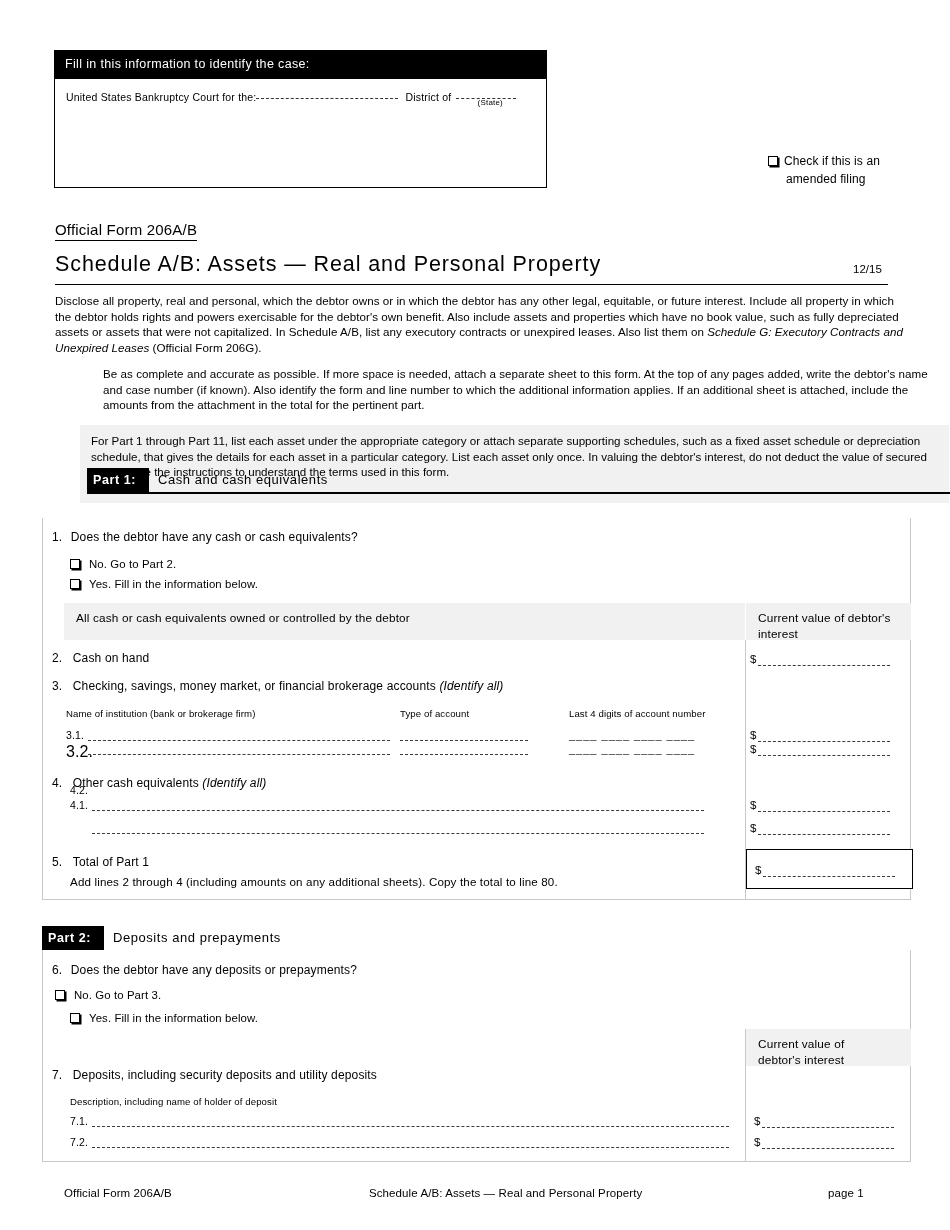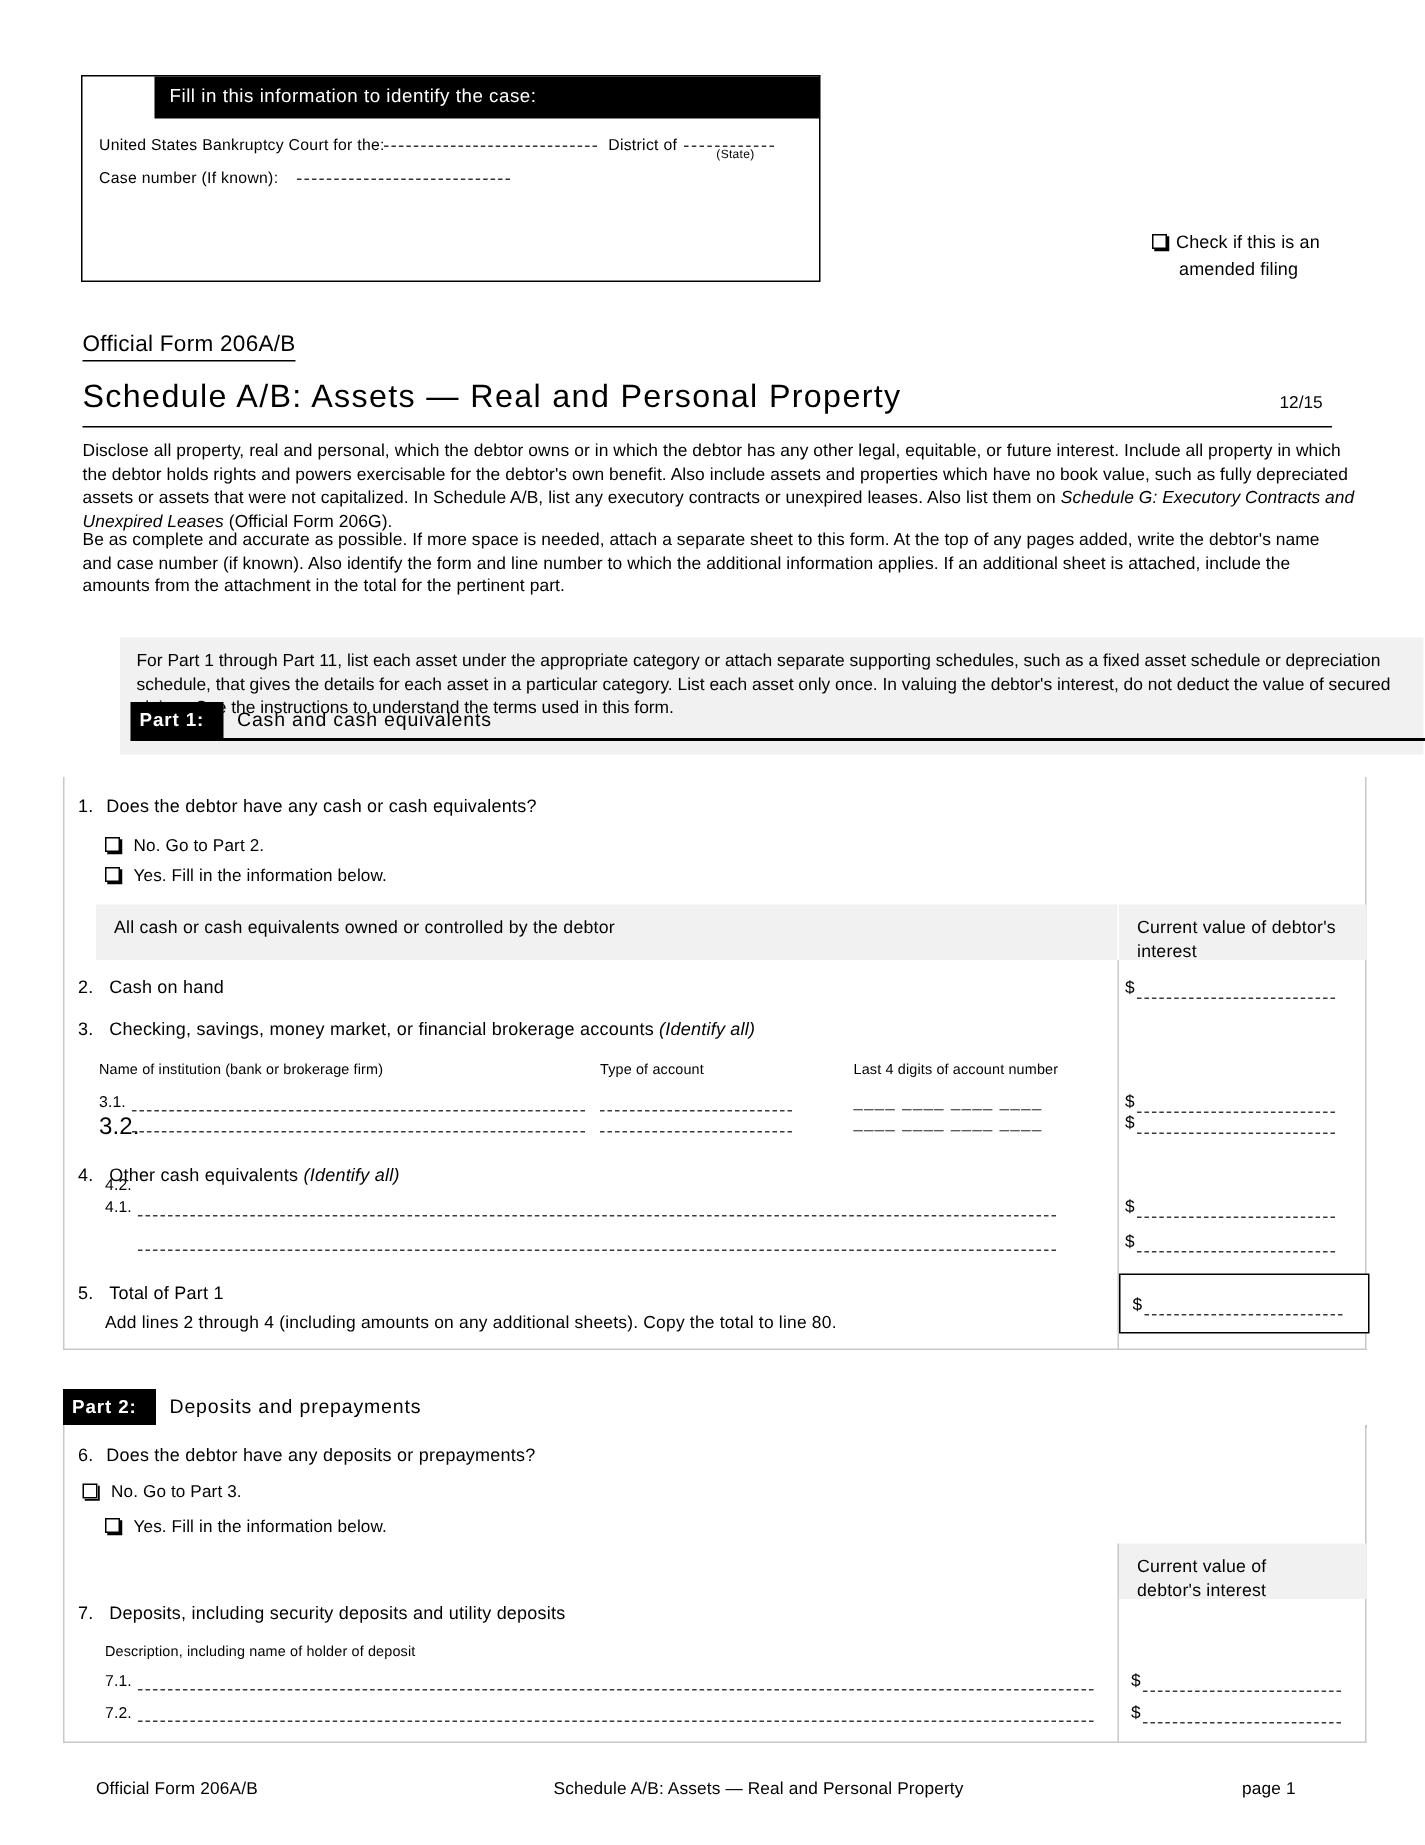--- a/index.html
+++ b/index.html
@@ -22,21 +22,20 @@
     border: 1px solid #000;
     background: #fff;
   }
   .case-box-title {
     background: #000;
     color: #fff;
     font-size: 12.5px;
     letter-spacing: .35px;
     padding: 6px 0 6px 10px;
     height: 28px;
-    margin-left: 48px;
   }
   .case-fields { padding: 12px 11px 0 11px; }
   .case-row {
     font-size: 10.5px;
     letter-spacing: .2px;
     display: flex;
     align-items: baseline;
     margin-bottom: 12px;
     white-space: nowrap;
   }
@@ -108,21 +107,21 @@
   .para {
     position: absolute;
     left: 55px;
     width: 856px;
     font-size: 11.6px;
     line-height: 15.6px;
     letter-spacing: .05px;
     text-align: left;
   }
   #para1 { top: 293px; }
-  #para2 { top: 352px; width: 840px; }
+  #para2 { top: 366px; width: 840px; margin-left: 48px; }
   .ital { font-style: italic; }
 
   
   .note-box {
     position: absolute;
     left: 42px; top: 425px;
     width: 869px; height: 78px;
     background: #f1f1f1;
     padding: 8px 14px 0 11px;
     font-size: 11.6px;
@@ -247,24 +246,20 @@
 
 
     <div class="case-row tight">
       <span class="case-label">United States Bankruptcy Court for the:</span>
       <span class="blank" style="width:142px;"></span>
       <span class="case-label" style="margin-left:7px;">District of</span>
       <span class="blank" style="width:60px; margin-left:5px;"></span>
     </div>
     <div class="state-note">(State)</div>
 
-    <div class="case-row">
-      <span class="case-label">Case number (If known):</span>
-      <span class="blank" style="width:142px; margin-left:12px;"></span>
-    </div>
 
   </div>
 </div>
 
 <div class="amended">
   <span class="cbox"></span><span class="amended-text">Check if this is an</span>
   <span class="amended-line2">amended filing</span>
 </div>
 
 <div class="form-no">Official Form 206A/B</div>

